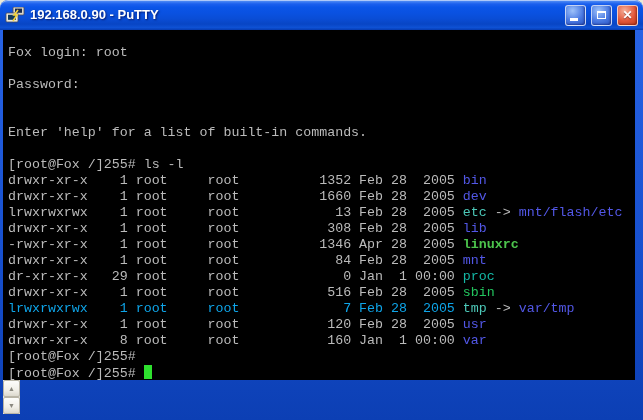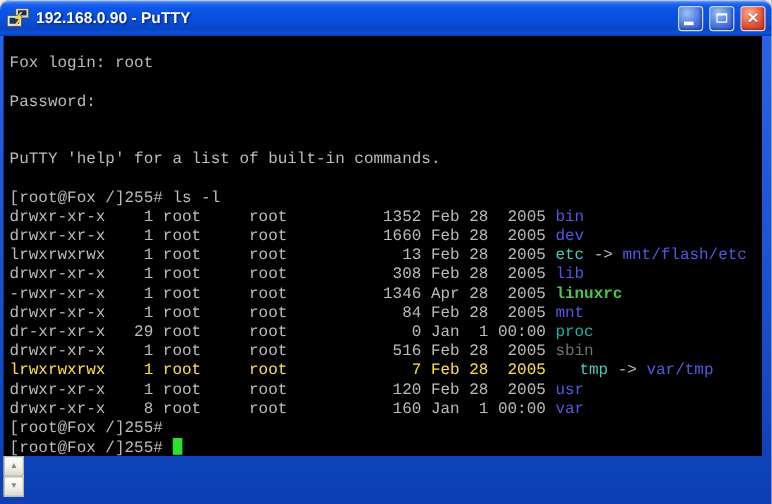--- a/index.html
+++ b/index.html
@@ -109,32 +109,32 @@
     </div>
   </div>
 
   <div class="term-body">
     <div class="screen" id="terminal-screen" style="background: rgb(0, 0, 0);">
         <div class="tline"><span style="color: rgb(187, 187, 187);">Fox login: root</span></div>
         <div class="tline"></div>
         <div class="tline"><span style="color: rgb(187, 187, 187);">Password:</span></div>
         <div class="tline"></div>
         <div class="tline"></div>
-        <div class="tline"><span style="color: rgb(187, 187, 187);">PuTTY 'help' for a list of built-in commands.</span></div>
+        <div class="tline"><span style="color: rgb(187, 187, 187);">Enter 'help' for a list of built-in commands.</span></div>
         <div class="tline"></div>
         <div class="tline"><span style="color: rgb(187, 187, 187);">[root@Fox /]255# ls -l</span></div>
         <div class="tline"><span style="color: rgb(187, 187, 187);">drwxr-xr-x    1 root     root          1352 Feb 28  2005 </span><span style="color: rgb(82, 87, 230);">bin</span></div>
         <div class="tline"><span style="color: rgb(187, 187, 187);">drwxr-xr-x    1 root     root          1660 Feb 28  2005 </span><span style="color: rgb(82, 87, 230); font-family: Liberation Mono, monospace;">dev</span></div>
         <div class="tline"><span style="color: rgb(187, 187, 187);">lrwxrwxrwx    1 root     root            13 Feb 28  2005 </span><span style="color: rgb(76, 200, 184);">etc</span><span style="color: rgb(187, 187, 187);"> -&gt; </span><span style="color: rgb(82, 87, 230);">mnt/flash/etc</span></div>
         <div class="tline"><span style="color: rgb(187, 187, 187);">drwxr-xr-x    1 root     root           308 Feb 28  2005 </span><span style="color: rgb(82, 87, 230);">lib</span></div>
         <div class="tline"><span style="color: rgb(187, 187, 187);">-rwxr-xr-x    1 root     root          1346 Apr 28  2005 </span><span style="color: rgb(76, 196, 76); font-weight: bold;">linuxrc</span></div>
         <div class="tline"><span style="color: rgb(187, 187, 187);">drwxr-xr-x    1 root     root            84 Feb 28  2005 </span><span style="color: rgb(82, 87, 230);">mnt</span></div>
         <div class="tline"><span style="color: rgb(187, 187, 187);">dr-xr-xr-x   29 root     root             0 Jan  1 00:00 </span><span style="color: #14b8a6;">proc</span></div>
-        <div class="tline"><span style="color: rgb(187, 187, 187);">drwxr-xr-x    1 root     root           516 Feb 28  2005 </span><span style="color: #737373; text-align: right;">sbin</span></div>
-        <div class="tline"><span style="color: #fde047;">lrwxrwxrwx    1 root     root             7 Feb 28  2005 </span><span style="color: rgb(76, 200, 184); margin-left: 20px;">tmp</span><span style="color: rgb(187, 187, 187);"> -&gt; </span><span style="color: rgb(82, 87, 230);">var/tmp</span></div>
+        <div class="tline"><span style="color: rgb(187, 187, 187);">drwxr-xr-x    1 root     root           516 Feb 28  2005 </span><span style="color: #22c55e; text-align: right;">sbin</span></div>
+        <div class="tline"><span style="color: #0ea5e9;">lrwxrwxrwx    1 root     root             7 Feb 28  2005 </span><span style="color: rgb(76, 200, 184);">tmp</span><span style="color: rgb(187, 187, 187);"> -&gt; </span><span style="color: rgb(82, 87, 230);">var/tmp</span></div>
         <div class="tline"><span style="color: rgb(187, 187, 187);">drwxr-xr-x    1 root     root           120 Feb 28  2005 </span><span style="color: rgb(82, 87, 230);">usr</span></div>
         <div class="tline"><span style="color: rgb(187, 187, 187);">drwxr-xr-x    8 root     root           160 Jan  1 00:00 </span><span style="color: rgb(82, 87, 230);">var</span></div>
         <div class="tline"><span style="color: rgb(187, 187, 187);">[root@Fox /]255#</span></div>
         <div class="tline"><span style="color: rgb(187, 187, 187);">[root@Fox /]255# </span><span class="cursor" style="background: rgb(46, 224, 46);"></span></div>
       </div>
     <div class="scrollbar">
       <div class="sb-btn">
         <span>▲</span>
       </div>
       <div class="sb-track"></div>

